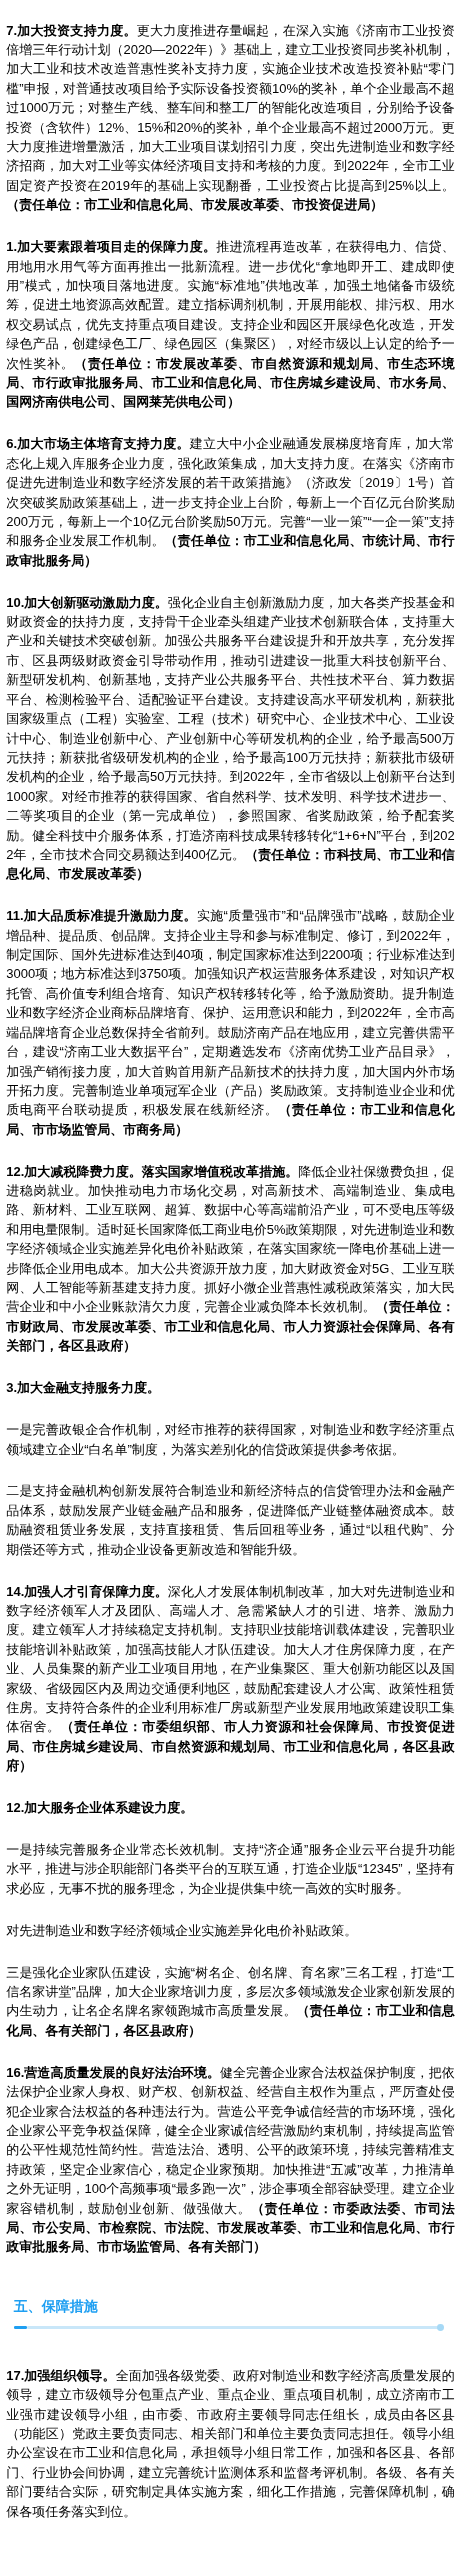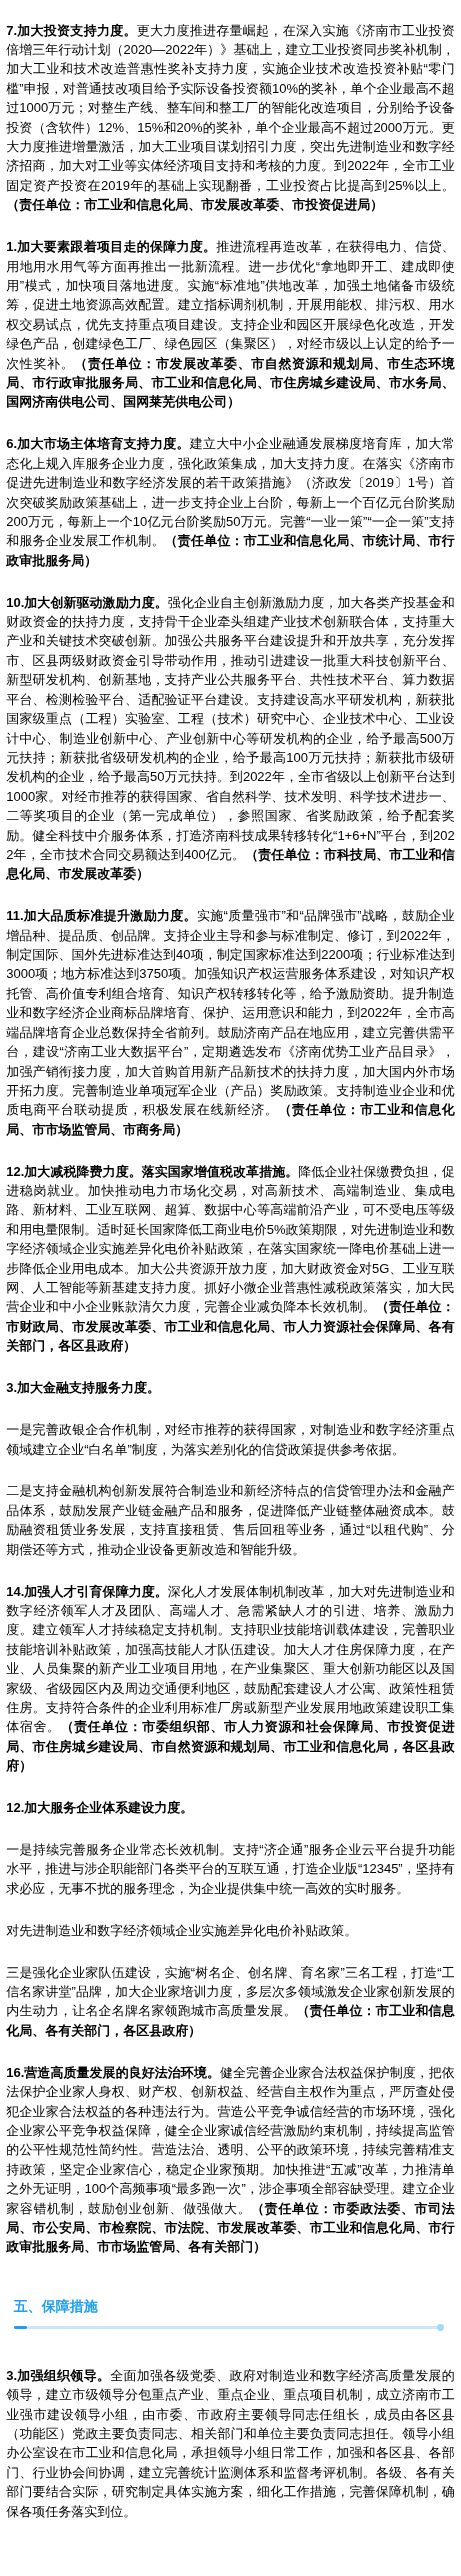--- a/index.html
+++ b/index.html
@@ -93,16 +93,16 @@
       <p class="para"><span>三是强化企业家队伍建设，实施“树名企、创名牌、育名家”三名工程，打造“工信名家讲堂”品牌，加大企业家培训力度，多层次多领域激发企业家创新发展的内生动力，让名企名牌名家领跑城市高质量发展。</span><span class="resp bold">（责任单位：市工业和信息化局、各有关部门，各区县政府）</span></p>
       <p class="para"><span class="lead">16.营造高质量发展的良好法治环境。</span><span>健全完善企业家合法权益保护制度，把依法保护企业家人身权、财产权、创新权益、经营自主权作为重点，严厉查处侵犯企业家合法权益的各种违法行为。营造公平竞争诚信经营的市场环境，强化企业家公平竞争权益保障，健全企业家诚信经营激励约束机制，持续提高监管的公平性规范性简约性。营造法治、透明、公平的政策环境，持续完善精准支持政策，坚定企业家信心，稳定企业家预期。加快推进“五减”改革，力推清单之外无证明，100个高频事项“最多跑一次”，涉企事项全部容缺受理。建立企业家容错机制，鼓励创业创新、做强做大。</span><span class="resp bold">（责任单位：市委政法委、市司法局、市公安局、市检察院、市法院、市发展改革委、市工业和信息化局、市行政审批服务局、市市场监管局、各有关部门）</span></p>
       <div class="section">
         <h2 class="section-title">五、保障措施</h2>
         <div class="section-divider">
           <span class="divider-accent"></span>
           <span class="divider-rail"></span>
           <span class="divider-dot"></span>
         </div>
       </div>
-      <p class="para"><span class="lead">3.加强组织领导。</span><span>全面加强各级党委、政府对制造业和数字经济高质量发展的领导，建立市级领导分包重点产业、重点企业、重点项目机制，成立济南市工业强市建设领导小组，由市委、市政府主要领导同志任组长，成员由各区县（功能区）党政主要负责同志、相关部门和单位主要负责同志担任。领导小组办公室设在市工业和信息化局，承担领导小组日常工作，加强和各区县、各部门、行业协会间协调，建立完善统计监测体系和监督考评机制。各级、各有关部门要结合实际，研究制定具体实施方案，细化工作措施，完善保障机制，确保各项任务落实到位。</span></p>
+      <p class="para"><span class="lead">17.加强组织领导。</span><span>全面加强各级党委、政府对制造业和数字经济高质量发展的领导，建立市级领导分包重点产业、重点企业、重点项目机制，成立济南市工业强市建设领导小组，由市委、市政府主要领导同志任组长，成员由各区县（功能区）党政主要负责同志、相关部门和单位主要负责同志担任。领导小组办公室设在市工业和信息化局，承担领导小组日常工作，加强和各区县、各部门、行业协会间协调，建立完善统计监测体系和监督考评机制。各级、各有关部门要结合实际，研究制定具体实施方案，细化工作措施，完善保障机制，确保各项任务落实到位。</span></p>
     </div>
 </div>
 
 
 </body></html>

